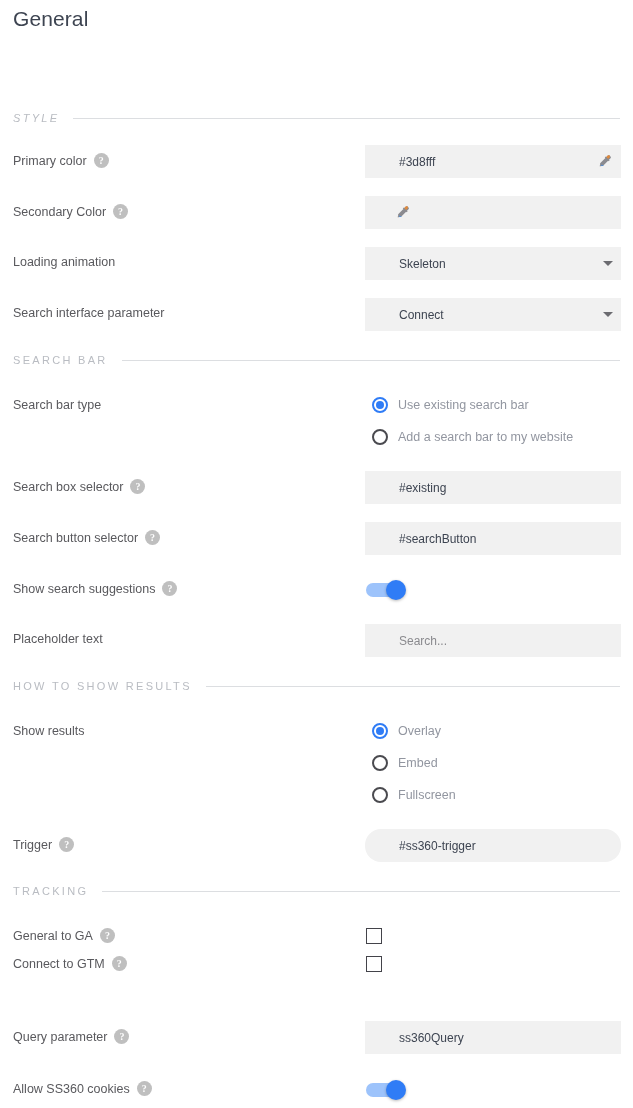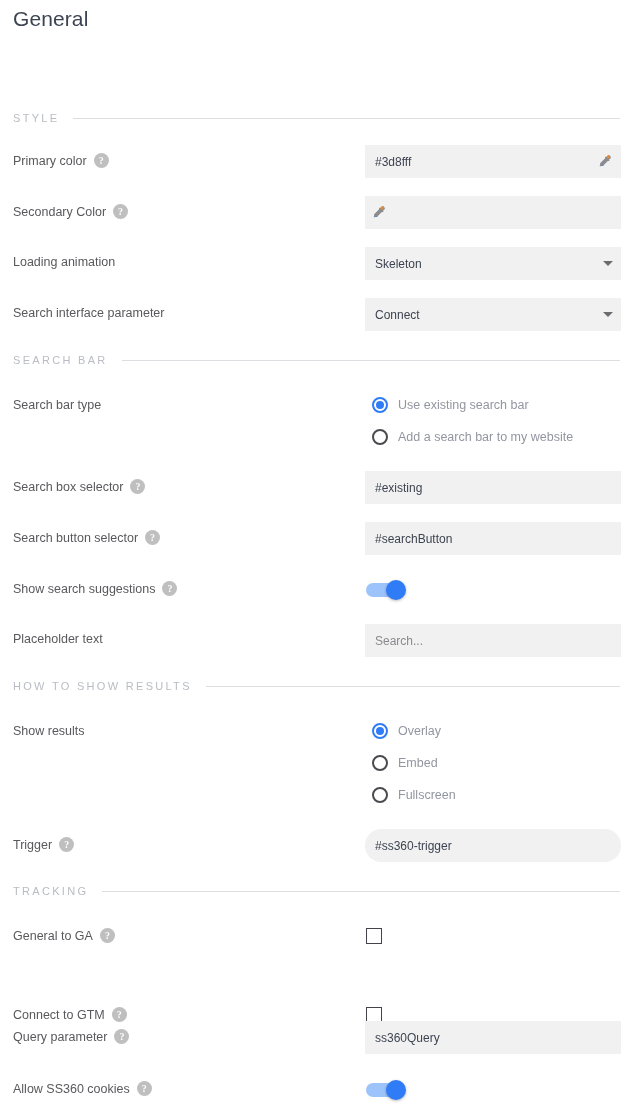--- a/index.html
+++ b/index.html
@@ -86,20 +86,21 @@
   
   .field {
     position: absolute;
     left: 365px;
     width: 256px;
     height: 33px;
     background: #f1f1f1;
     border: none;
     display: flex;
     align-items: center;
+    padding-left: 24px;
   }
   .field-text {
     font-size: 12px;
     color: #3d4451;
     padding-left: 10px;
     flex: 1;
     white-space: nowrap;
     overflow: hidden;
   }
   .field-text.placeholder { color: #8a8a8e; }
@@ -198,21 +199,21 @@
     background: #ffffff;
   }
 </style>
 </head>
 <body>
 
 <div class="page">
 
   <div class="page-title">General</div>
 
-  <div class="section-head" style="top:110px;">
+  <div class="section-head" style="top:110px;font-style:italic;">
     <span class="sh-text">STYLE</span>
     <span class="sh-rule"></span>
   </div>
 
   <div class="row" style="top:145px;height:33px;">
     <div class="row-label" style="top:8px;">
       <span>Primary color</span>
       <span class="help-icon">?</span>
     </div>
     <div class="field" style="top:0;">
@@ -368,21 +369,21 @@
   </div>
 
   <div class="row" style="top:920px;height:33px;">
     <div class="row-label" style="top:8px;">
       <span>General to GA</span>
       <span class="help-icon">?</span>
     </div>
     <div class="checkbox" style="top:8px;"></div>
   </div>
 
-  <div class="row" style="top:999px;height:33px;padding-left:20px;">
+  <div class="row" style="top:948px;height:33px;padding-left:20px;">
     <div class="row-label" style="top:8px;">
       <span>Connect to GTM</span>
       <span class="help-icon">?</span>
     </div>
     <div class="checkbox" style="top:8px;"></div>
   </div>
 
   <div class="row" style="top:1021px;height:33px;">
     <div class="row-label" style="top:8px;">
       <span>Query parameter</span>

